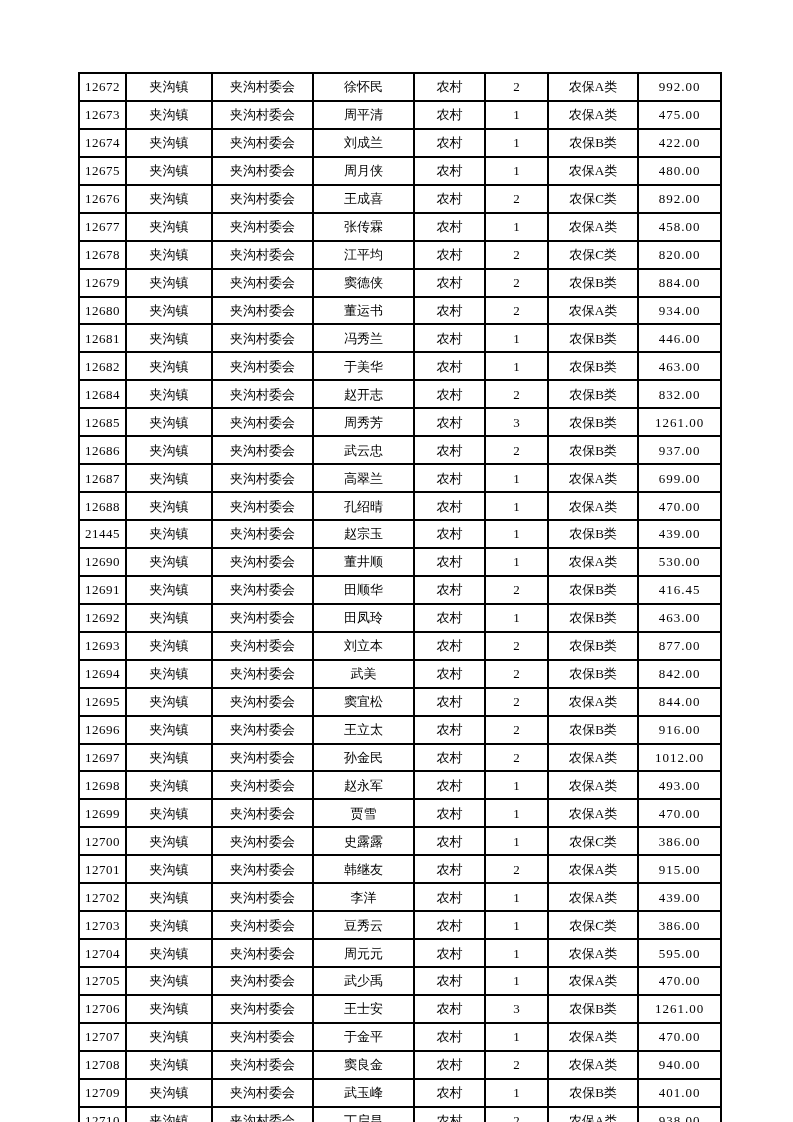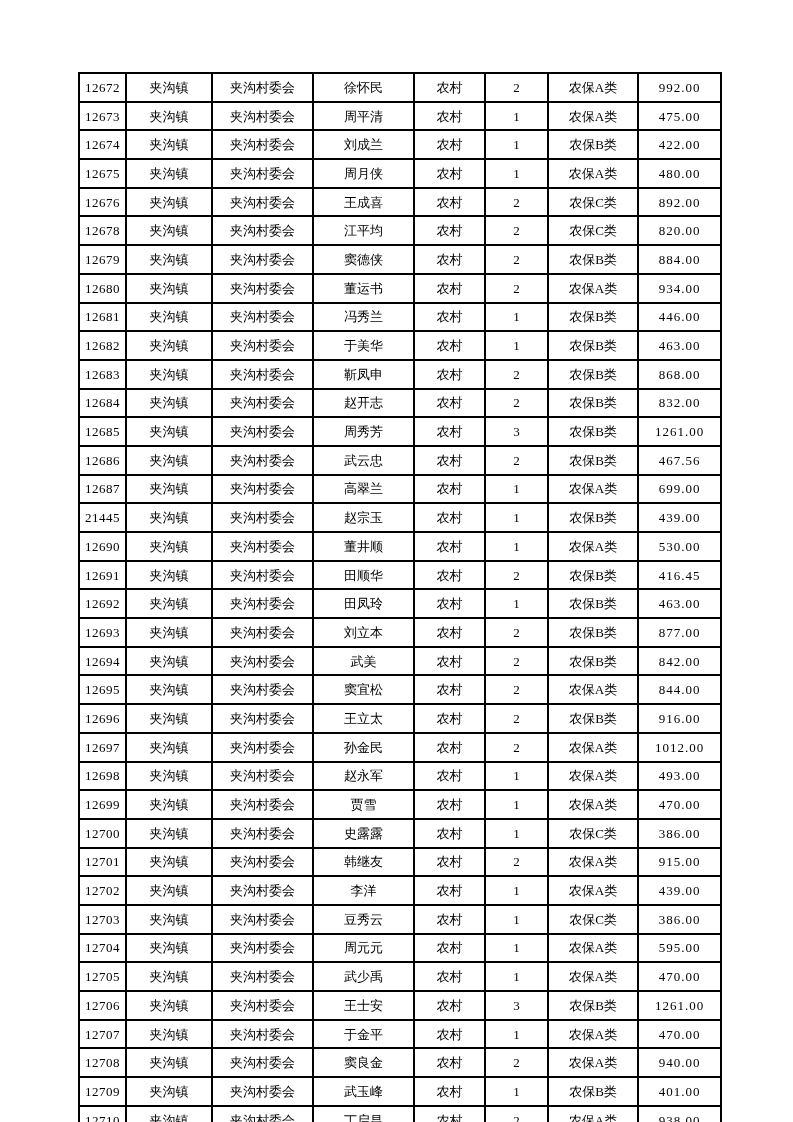--- a/index.html
+++ b/index.html
@@ -110,20 +110,30 @@
           <td class="c-id">12676</td>
           <td>夹沟镇</td>
           <td>夹沟村委会</td>
           <td>王成喜</td>
           <td>农村</td>
           <td>2</td>
           <td>农保C类</td>
           <td class="c-amount">892.00</td>
         </tr>
 
+        <tr>
+          <td class="c-id">12677</td>
+          <td>夹沟镇</td>
+          <td>夹沟村委会</td>
+          <td>张传霖</td>
+          <td>农村</td>
+          <td>1</td>
+          <td>农保A类</td>
+          <td class="c-amount">458.00</td>
+        </tr>
 
         <tr>
           <td class="c-id">12678</td>
           <td>夹沟镇</td>
           <td>夹沟村委会</td>
           <td>江平均</td>
           <td>农村</td>
           <td>2</td>
           <td>农保C类</td>
           <td class="c-amount">820.00</td>
@@ -166,30 +176,20 @@
           <td class="c-id">12682</td>
           <td>夹沟镇</td>
           <td>夹沟村委会</td>
           <td>于美华</td>
           <td>农村</td>
           <td>1</td>
           <td>农保B类</td>
           <td class="c-amount">463.00</td>
         </tr>
 
-        <tr>
-          <td class="c-id">12683</td>
-          <td>夹沟镇</td>
-          <td>夹沟村委会</td>
-          <td>靳凤申</td>
-          <td>农村</td>
-          <td>2</td>
-          <td>农保B类</td>
-          <td class="c-amount">868.00</td>
-        </tr>
 
         <tr>
           <td class="c-id">12684</td>
           <td>夹沟镇</td>
           <td>夹沟村委会</td>
           <td>赵开志</td>
           <td>农村</td>
           <td>2</td>
           <td>农保B类</td>
           <td class="c-amount">832.00</td>
@@ -207,34 +207,44 @@
         </tr>
 
         <tr>
           <td class="c-id">12686</td>
           <td>夹沟镇</td>
           <td>夹沟村委会</td>
           <td>武云忠</td>
           <td>农村</td>
           <td>2</td>
           <td>农保B类</td>
-          <td class="c-amount">467.56</td>
+          <td class="c-amount">937.00</td>
         </tr>
 
         <tr>
           <td class="c-id">12687</td>
           <td>夹沟镇</td>
           <td>夹沟村委会</td>
           <td>高翠兰</td>
           <td>农村</td>
           <td>1</td>
           <td>农保A类</td>
           <td class="c-amount">699.00</td>
         </tr>
 
+        <tr>
+          <td class="c-id">12688</td>
+          <td>夹沟镇</td>
+          <td>夹沟村委会</td>
+          <td>孔绍晴</td>
+          <td>农村</td>
+          <td>1</td>
+          <td>农保A类</td>
+          <td class="c-amount">470.00</td>
+        </tr>
 
         <tr>
           <td class="c-id">21445</td>
           <td>夹沟镇</td>
           <td>夹沟村委会</td>
           <td>赵宗玉</td>
           <td>农村</td>
           <td>1</td>
           <td>农保B类</td>
           <td class="c-amount">439.00</td>

